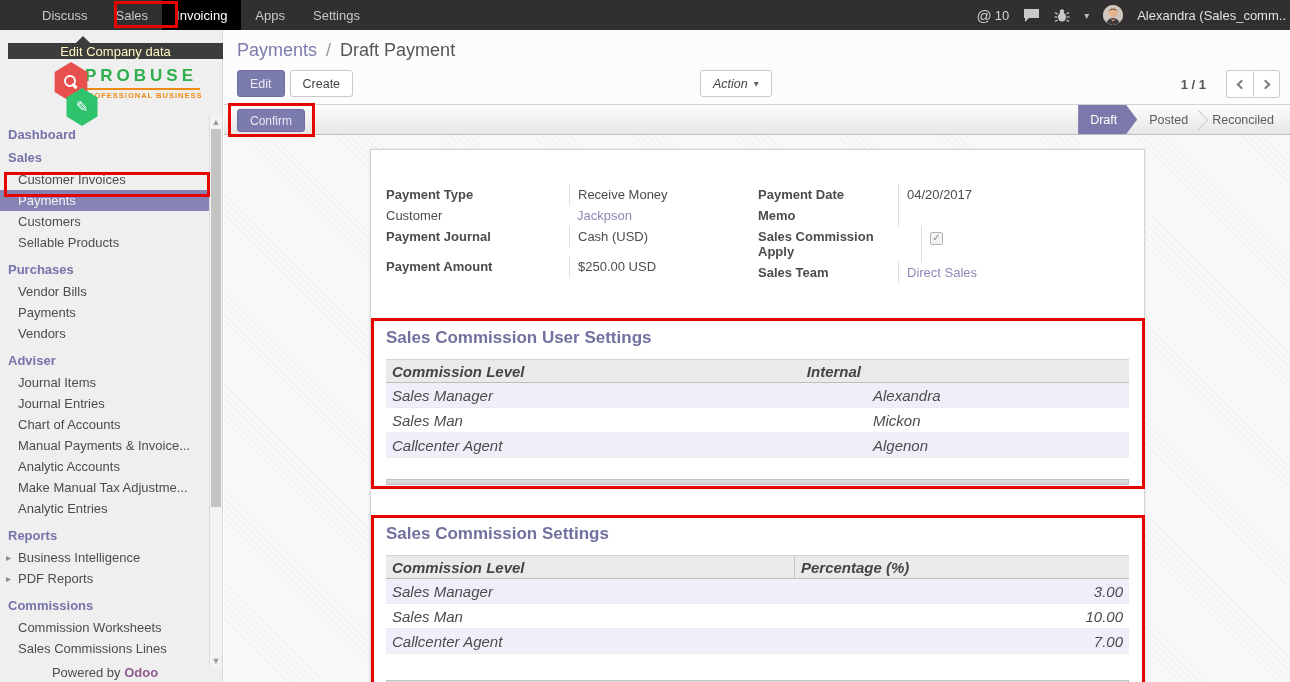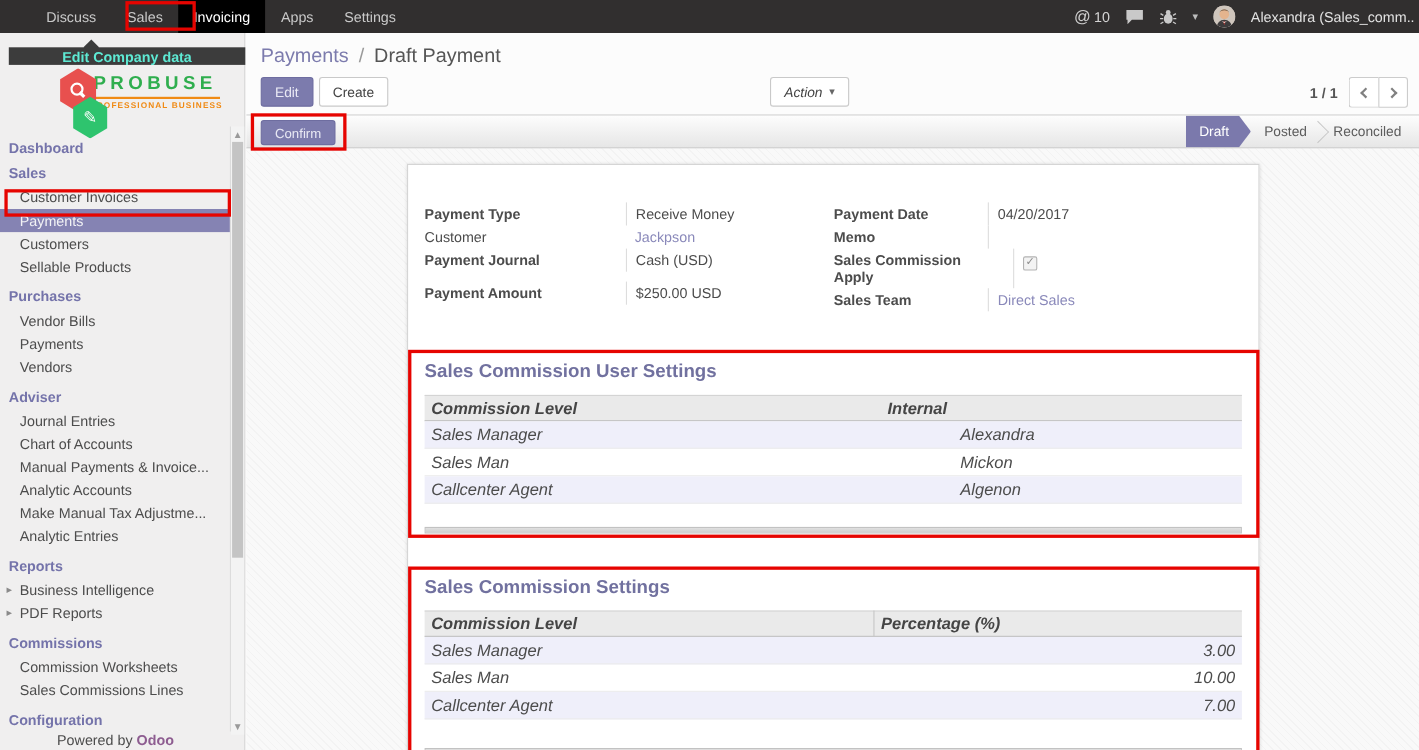--- a/index.html
+++ b/index.html
@@ -15,21 +15,21 @@
   .nav-right { margin-left:auto; display:flex; align-items:center; gap:14px; padding-right:4px; color:#d4d4d4; font-size:13px; }
   .mention { display:flex; align-items:center; gap:3px; }
   .mention .at { font-size:15px; color:#cfcfcf; }
   .bubble-icon svg, .bug-icon svg { display:block; }
   .caret { color:#bdbdbd; font-size:10px; }
   .avatar { width:20px; height:20px; border-radius:50%; overflow:hidden; background:#b9b3ae; flex:0 0 auto; }
   .user-label { white-space:nowrap; overflow:hidden; max-width:150px; color:#e2e2e2; }
 
   
   .sidebar { position:absolute; left:0; top:30px; width:223px; height:652px; background:#f0efef; border-right:1px solid #d6d6d6; z-index:5; }
-  .company-tip { position:absolute; left:8px; top:13px; width:215px; height:16px; background:#3c3c3c; color:#5eead4; font-size:13px; display:flex; align-items:center; justify-content:center;font-weight:bold; }
+  .company-tip { position:absolute; left:8px; top:13px; width:215px; height:16px; background:#3c3c3c; color:#fef9c3; font-size:13px; display:flex; align-items:center; justify-content:center; }
   .company-tip::before { content:""; position:absolute; left:70px; top:-5px; width:10px; height:10px; background:#3c3c3c; transform:rotate(45deg); }
   .logo { position:absolute; left:50px; top:36px; width:150px; height:52px; }
   .hex { position:absolute; display:flex; align-items:center; justify-content:center; clip-path:polygon(50% 0,93% 25%,93% 75%,50% 100%,7% 75%,7% 25%); }
   .hex-red { left:2px; top:-4px; width:38px; height:40px; background:#e8504e; z-index:2; }
   .hex-green { left:14px; top:22px; width:36px; height:38px; background:#2ec46e; z-index:3; }
   .mag { position:relative; width:16px; height:16px; }
   .mag::before { content:""; position:absolute; left:1px; top:1px; width:8px; height:8px; border:2.5px solid #fff; border-radius:50%; }
   .mag::after { content:""; position:absolute; left:10px; top:9px; width:3px; height:6px; background:#fff; transform:rotate(-45deg); }
   .pencil { color:#fff; font-size:15px; transform:rotate(0deg); }
   .logo-text { position:absolute; left:32px; top:0; width:118px; text-align:center; }
@@ -52,21 +52,21 @@
   .control-panel { position:absolute; left:0; top:0; width:1066px; height:74px; background:#fcfcfc; }
   .breadcrumb { position:absolute; left:13px; top:10px; font-size:18px; color:#555; }
   .breadcrumb .bc-link { color:#7c7bad; cursor:pointer; }
   .breadcrumb .bc-sep { color:#999; padding:0 4px; }
   .btn { display:inline-flex; align-items:center; justify-content:center; font-size:12.5px; border-radius:3px; height:27px; padding:0 12px; cursor:pointer; }
   .btn-primary { background:#7c7bad; border:1px solid #6e6da0; color:#e9e9f4; }
   .btn-default { background:#fff; border:1px solid #c9c9c9; color:#444; }
   .cp-buttons { position:absolute; left:13px; top:40px; display:flex; gap:5px; }
   .action-btn { position:absolute; left:476px; top:40px;font-style:italic; }
   .action-btn .caret { color:#666; margin-left:6px; font-size:10px; }
-  .pager { position:absolute; right:10px; top:40px; display:flex; align-items:center; gap:10px; }
+  .pager { position:absolute; right:10px; top:40px; display:flex; align-items:center; gap:20px; }
   .pager-text { font-size:13px; color:#555; font-weight:bold; }
   .pager-buttons { display:flex; }
   .pager-btn { width:27px; height:28px; background:#fff; border:1px solid #ccc; display:flex; align-items:center; justify-content:center; cursor:pointer; }
   .pager-btn:first-child { border-radius:3px 0 0 3px; border-right:none; }
   .pager-btn:last-child { border-radius:0 3px 3px 0; }
   .chev { width:7px; height:7px; border-top:2px solid #808080; border-right:2px solid #808080; display:inline-block; }
   .chev.left { transform:rotate(-135deg); margin-left:3px; }
   .chev.right { transform:rotate(45deg); margin-right:3px; }
 
   .statusbar { position:absolute; left:0; top:74px; width:1066px; height:31px; background:linear-gradient(#fdfdfd,#e6e6e6); border-top:1px solid #d2d2d2; border-bottom:1px solid #bfbfbf; }
@@ -188,20 +188,21 @@
       <div class="menu-item selected">Payments</div>
       <div class="menu-item">Customers</div>
       <div class="menu-item">Sellable Products</div>
 
       <div class="menu-heading">Purchases</div>
       <div class="menu-item">Vendor Bills</div>
       <div class="menu-item">Payments</div>
       <div class="menu-item">Vendors</div>
 
       <div class="menu-heading">Adviser</div>
+      <div class="menu-item">Journal Items</div>
       <div class="menu-item">Journal Entries</div>
       <div class="menu-item">Chart of Accounts</div>
       <div class="menu-item">Manual Payments &amp; Invoice...</div>
       <div class="menu-item">Analytic Accounts</div>
       <div class="menu-item">Make Manual Tax Adjustme...</div>
       <div class="menu-item">Analytic Entries</div>
 
       <div class="menu-heading">Reports</div>
       <div class="menu-item">
         <span class="expand-arrow">▸</span>

